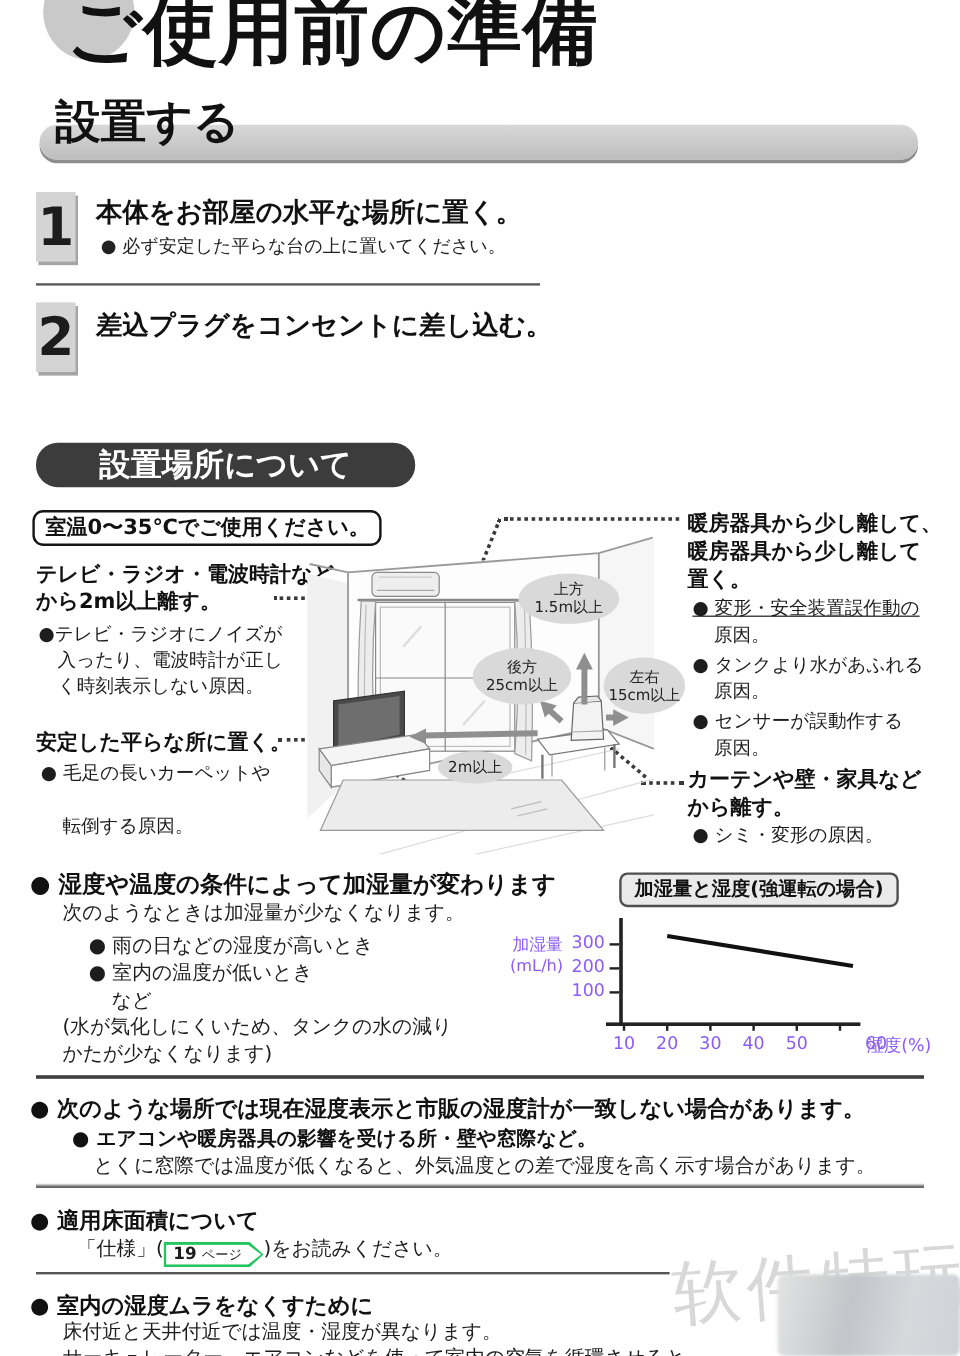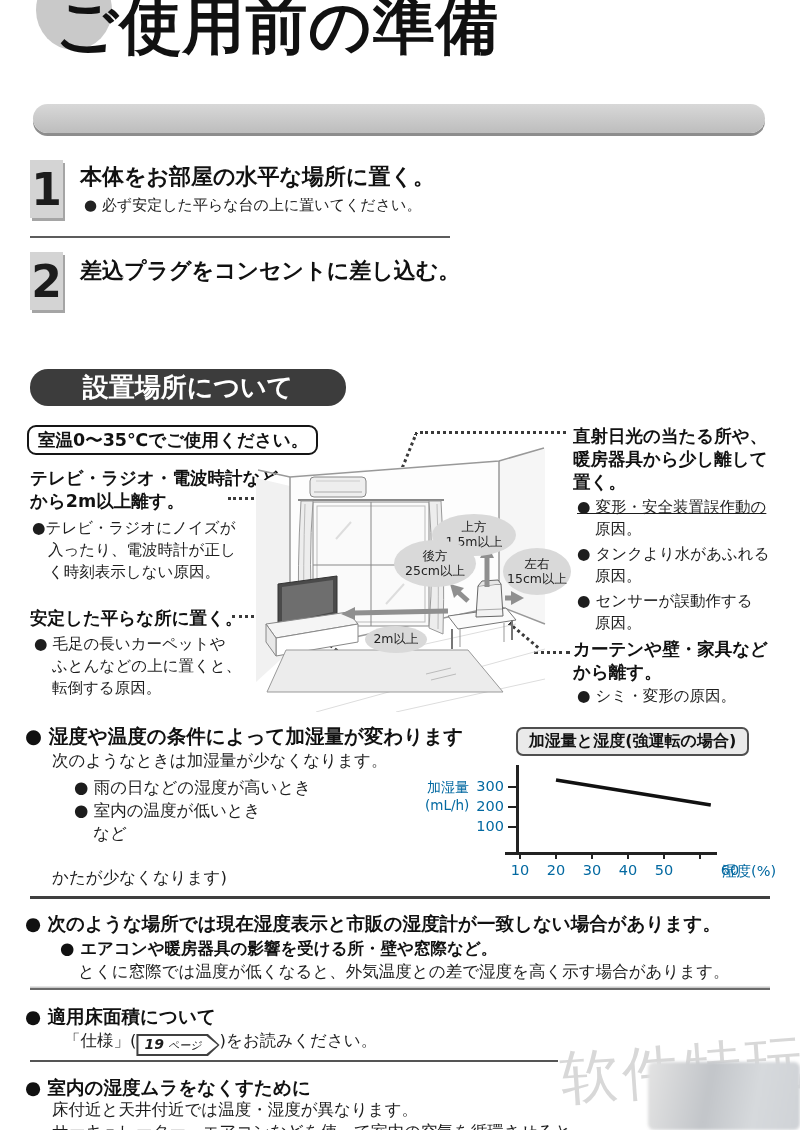--- a/index.html
+++ b/index.html
@@ -28,49 +28,50 @@
   .h17{font-size:17.5px;font-weight:bold;white-space:nowrap;}
   .t15{font-size:15.5px;color:#1d1d1d;white-space:nowrap;}
   
   .bubble{background:#d9d9d9;border-radius:50%;display:flex;flex-direction:column;align-items:center;
           justify-content:center;font-size:12.5px;line-height:1.18;color:#222;text-align:center;white-space:nowrap;}
   
   #chart-title{left:516px;top:727px;width:229px;height:25px;border:2px solid #4f4f4f;border-radius:7px;
                background:#eaeaea;font-size:16px;font-weight:bold;line-height:24px;text-align:center;white-space:nowrap;}
   .axis{background:#222;}
   .tick{background:#222;}
-  .ticklab{font-size:14.5px;color:#0369a1;}
+  .ticklab{font-size:14.5px;color:#8b5cf6;}
   
   #rule-thick{left:30px;top:896px;width:740px;height:3px;background:#3f3f3f;}
   #rule-thin{left:30px;top:988px;width:740px;height:2px;background:#6a6a6a;box-shadow:0 -1.5px 0 #c9c9c9;}
   #rule-short{left:30px;top:1060px;width:528px;height:2px;background:#555;}
   .t16{font-size:16.5px;color:#1d1d1d;white-space:nowrap;}
   .h18{font-size:18.5px;font-weight:bold;white-space:nowrap;}
   
-  .pageref{display:inline-block;background:#404040;clip-path:polygon(0 0,86% 0,100% 50%,86% 100%,0 100%);
-           padding:2px;vertical-align:-3px;font-style:italic;}
+  .pageref{display:inline-block;background:#22c55e;clip-path:polygon(0 0,86% 0,100% 50%,86% 100%,0 100%);
+           padding:2px;vertical-align:-3px;}
   .pageref-inner{display:block;background:#fff;clip-path:polygon(0 0,86% 0,100% 50%,86% 100%,0 100%);
                  padding:0 16px 0 6px;font-size:13px;line-height:17px;white-space:nowrap;}
   .pageref-num{font-weight:bold;font-size:14px;}
   .pageref-unit{font-size:11px;}
   
   #watermark{left:560px;top:1032px;font-size:58px;color:#9a9a9a;opacity:.38;letter-spacing:4px;
              transform:rotate(-4deg);white-space:nowrap;}
   #blob{left:648px;top:1062px;width:152px;height:68px;border-radius:6px;
         background:linear-gradient(100deg,#e3e3e3,#c2c5c9 40%,#d6d9dc 70%,#cfd2d6);filter:blur(1.5px);}
 </style>
 </head>
 <body>
 
 <div id="page">
 
   <div class="abs" id="title-circle"></div>
   <div class="abs" id="page-title">ご使用前の準備</div>
 
   <div class="abs" id="install-bar"></div>
+  <div class="abs" id="install-title">設置する</div>
 
   <div class="abs stepnum" style="left:30px;top:160px;">
       <span>1</span>
     </div>
   <div class="abs stepheading" style="left:80px;top:162px;">本体をお部屋の水平な場所に置く。</div>
   <div class="abs stepnote" style="left:84px;top:196px;">● 必ず安定した平らな台の上に置いてください。</div>
   <div class="abs" id="step-divider"></div>
 
   <div class="abs stepnum" style="left:30px;top:252px;">
       <span>2</span>
@@ -85,26 +86,25 @@
   <div class="dots" style="left:228px;top:497px;width:44px;"></div>
   <div class="dots" style="left:270px;top:499px;width:80px;transform:rotate(58deg);"></div>
   <div class="abs t15" style="left:32px;top:518px;">●テレビ・ラジオにノイズが</div>
   <div class="abs t15" style="left:48px;top:540px;">入ったり、電波時計が正し</div>
   <div class="abs t15" style="left:48px;top:562px;">く時刻表示しない原因。</div>
 
   <div class="abs h17" style="left:30px;top:606px;">安定した平らな所に置く。</div>
   <div class="dots" style="left:232px;top:615px;width:58px;"></div>
   <div class="dots" style="left:288px;top:613px;width:68px;transform:rotate(36deg);"></div>
   <div class="abs t15" style="left:34px;top:634px;">● 毛足の長いカーペットや</div>
-  <div class="abs t15" style="left:52px;top:656px;">ふとんなどの上に置くと、</div>
   <div class="abs t15" style="left:52px;top:678px;">転倒する原因。</div>
 
   <div class="dots" style="left:420px;top:431px;width:146px;"></div>
   <div class="dots" style="left:418px;top:433px;width:62px;transform:rotate(112deg);"></div>
-  <div class="abs h17" style="left:573px;top:424px;">直射日光の当たる所や、</div>
+  <div class="abs h17" style="left:573px;top:424px;">暖房器具から少し離して、</div>
   <div class="abs h17" style="left:573px;top:447px;">暖房器具から少し離して</div>
   <div class="abs h17" style="left:573px;top:470px;">置く。</div>
   <div class="abs t15" style="left:577px;top:497px;text-decoration:underline;">● 変形・安全装置誤作動の</div>
   <div class="abs t15" style="left:595px;top:519px;">原因。</div>
   <div class="abs t15" style="left:577px;top:544px;">● タンクより水があふれる</div>
   <div class="abs t15" style="left:595px;top:566px;">原因。</div>
   <div class="abs t15" style="left:577px;top:591px;">● センサーが誤動作する</div>
   <div class="abs t15" style="left:595px;top:613px;">原因。</div>
 
   <div class="dots" style="left:534px;top:651px;width:36px;"></div>
@@ -159,41 +159,42 @@
       <polygon points="231,100 224,114 238,114" stroke="none"></polygon>
       <line x1="249" y1="154" x2="258" y2="154"></line>
       <polygon points="268,154 255,147 255,161" stroke="none"></polygon>
       <line x1="212" y1="157" x2="202" y2="148"></line>
       <polygon points="194,140 198,154 208,144" stroke="none"></polygon>
       <line x1="97" y1="169" x2="192" y2="167"></line>
       <polygon points="85,170 99,163 99,176" stroke="none"></polygon>
     </g>
   </svg>
 
-  <div class="abs bubble" style="left:432px;top:514px;width:84px;height:42px;align-items:center;">
+  <div class="abs bubble" style="left:432px;top:478px;width:84px;height:42px;align-items:center;">
     <span>上方</span>
     <span>1.5m以上</span>
   </div>
   <div class="abs bubble" style="left:394px;top:540px;width:82px;height:47px;">
     <span>後方</span>
     <span>25cm以上</span>
   </div>
   <div class="abs bubble" style="left:503px;top:548px;width:68px;height:47px;">
     <span>左右</span>
     <span>15cm以上</span>
   </div>
   <div class="abs bubble" style="left:365px;top:596px;width:62px;height:27px;margin-top:30px;">
     <span>2m以上</span>
   </div>
 
   <div class="abs" style="left:25px;top:723px;font-size:19.5px;font-weight:bold;white-space:nowrap;">● 湿度や温度の条件によって加湿量が変わります</div>
   <div class="abs t16" style="left:52px;top:750px;">次のようなときは加湿量が少なくなります。</div>
   <div class="abs t16" style="left:74px;top:777px;">● 雨の日などの湿度が高いとき</div>
   <div class="abs t16" style="left:74px;top:800px;">● 室内の温度が低いとき</div>
   <div class="abs t16" style="left:93px;top:823px;">など</div>
+  <div class="abs t16" style="left:52px;top:845px;">(水が気化しにくいため、タンクの水の減り</div>
   <div class="abs t16" style="left:52px;top:867px;">かたが少なくなります)</div>
 
   <div class="abs" id="chart-title">加湿量と湿度(強運転の場合)</div>
   <div class="abs ticklab" style="left:427px;top:779px;font-size:14px;">加湿量</div>
   <div class="abs ticklab" style="left:425px;top:797px;font-size:13.5px;">(mL/h)</div>
   <div class="abs axis" style="left:516px;top:765px;width:2.5px;height:89px;"></div>
   <div class="abs axis" style="left:505px;top:852px;width:212px;height:2.5px;"></div>
   <div class="abs tick" style="left:508px;top:786px;width:8px;height:2px;"></div>
   <div class="abs tick" style="left:508px;top:806px;width:8px;height:2px;"></div>
   <div class="abs tick" style="left:508px;top:826px;width:8px;height:2px;"></div>

